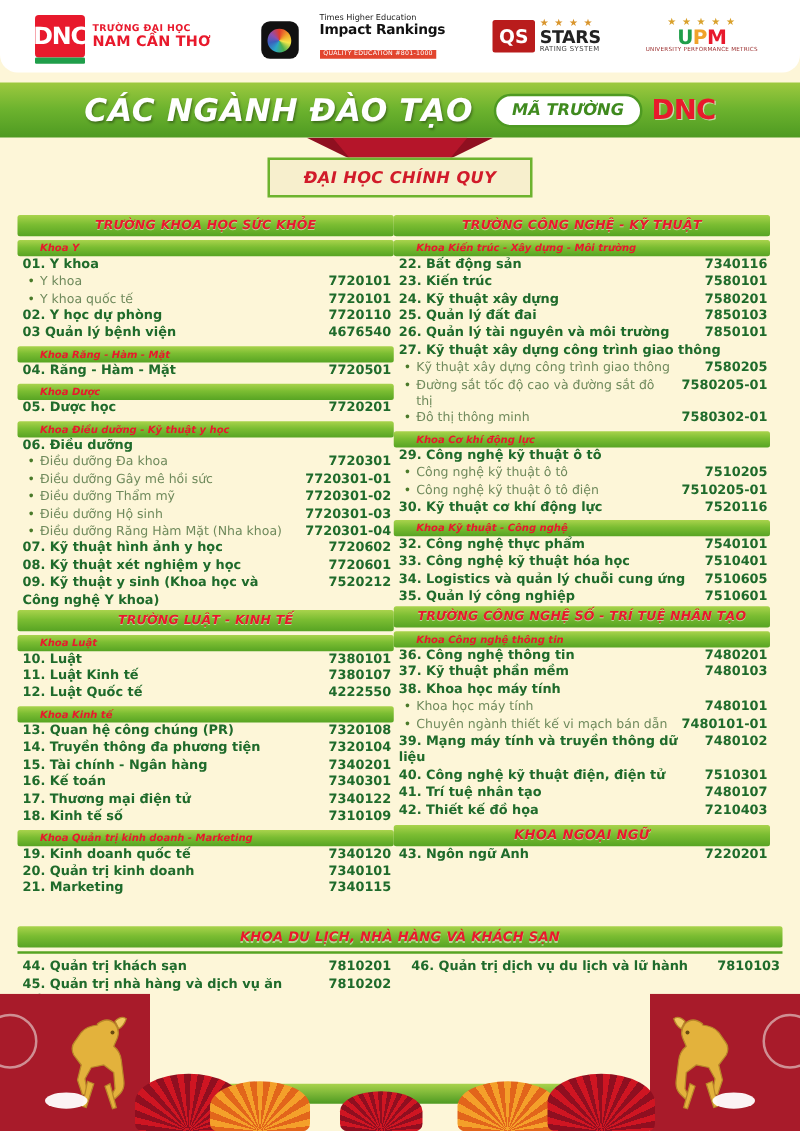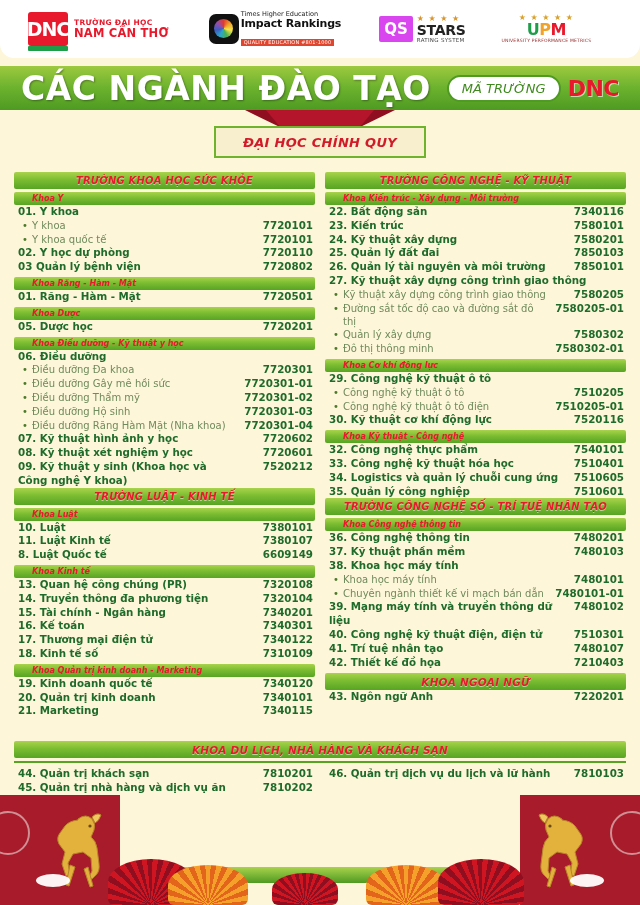--- a/index.html
+++ b/index.html
@@ -26,59 +26,59 @@
     font-family: "DejaVu Sans", sans-serif; position: relative;
   }
   .dnc-mark::after {
     content:""; position:absolute; bottom:-5px; left:0; width:40px; height:5px;
     background:#1f9e4a; border-radius:1px;
   }
   .dnc-text { line-height: 1.05; }
   .dnc-text .l1 { color:#e8192c; font-size:7.5px; font-weight:bold; letter-spacing:.3px; }
   .dnc-text .l2 { color:#e8192c; font-size:11.5px; font-weight:bold; letter-spacing:.2px; }
 
-  .logo-the { display:flex; align-items:center; gap:2px; margin-left:24px;}
+  .logo-the { display:flex; align-items:flex-end; gap:17px; margin-left:24px;}
   .the-hex {
     width:30px; height:30px; background:#111; border-radius:7px;
     display:flex;align-items:center;justify-content:center;
   }
   .the-ring { width:19px;height:19px;border-radius:50%;
     background: conic-gradient(#e23a2e,#f0a22a,#f5e64a,#4cb050,#2aa7c8,#3b5fbe,#8e4fb0,#e23a2e);
   }
   .the-txt { line-height:1.1; }
   .the-txt .t1 { font-size:6.5px; color:#222; }
   .the-txt .t2 { font-size:11px; font-weight:bold; color:#111; letter-spacing:-.2px;}
   .the-txt .t3 { font-size:5px; color:#fff; background:#e2452e; padding:1px 3px; margin-top:1px; display:inline-block; letter-spacing:.2px;}
 
   .logo-qs { display:flex; align-items:center; gap:4px; margin-left:22px;}
-  .qs-box { background:#d946ef; color:#fff; font-weight:bold; font-size:15px; padding:4px 5px; border-radius:2px;}
+  .qs-box { background:#b91c1c; color:#fff; font-weight:bold; font-size:15px; padding:4px 5px; border-radius:2px;}
   .qs-right { line-height:1.05; }
   .qs-stars { color:#d9952c; font-size:8px; letter-spacing:1px;}
   .qs-right .s1 { font-size:14px; font-weight:bold; color:#222; letter-spacing:-.3px;}
   .qs-right .s2 { font-size:5.5px; color:#444; letter-spacing:.3px;}
 
   .logo-upm { margin-left:20px; line-height:1.05; text-align:center;}
   .upm-stars { color:#d9a12c; font-size:8px; letter-spacing:1px;}
   .upm-main { font-size:16px; font-weight:bold; letter-spacing:-.5px;}
   .upm-main .u{color:#1f9e4a;} .upm-main .p{color:#f0a22a;} .upm-main .m{color:#e8192c;}
   .upm-sub { font-size:4.5px; color:#9a2d2d; letter-spacing:.2px;}
 
   
   .titlebar {
     position:absolute; top:66px; left:0; width:640px; height:44px;
     background: linear-gradient(to bottom,#9dc93f 0%,#6db32e 48%,#4e9a22 100%);
     display:flex; align-items:center; justify-content:center; gap:16px;
   }
   .maintitle {
-    color:#fff; font-size:33px; font-weight:bold; 
+    color:#fff; font-size:25px; font-weight:bold; font-style:italic;
     letter-spacing:.5px; text-shadow:1px 1px 2px rgba(0,0,0,.35);
   }
   .codebadge { display:flex; align-items:center; gap:7px; }
   .codepill {
-    background:#fff; color:#3f8a1e; font-weight:normal; font-style:italic;
+    background:#fff; color:#3f8a1e; font-weight:bold; font-style:italic;
     font-size:13px; padding:4px 13px; border-radius:20px;
     border:2px solid #4e9a22;
   }
   .codeval { color:#e8192c; font-weight:bold; font-size:22px; letter-spacing:-.5px;
     text-shadow:1px 1px 0 rgba(255,255,255,.6); }
 
   
   .ribbonwrap { position:absolute; top:110px; left:0; width:640px; height:52px; }
   .ribbon-tail {
     position:absolute; left:50%; top:0; transform:translateX(-50%);
@@ -92,21 +92,21 @@
   }
   .ribbon {
     position:absolute; left:50%; top:16px; transform:translateX(-50%);
     width:212px; height:32px; background:#f7efcd;
     border:2px solid #6db32e;
     display:flex; align-items:center; justify-content:center;
   }
   .ribbon span { color:#d11b2a; font-size:13px; font-weight:bold; font-style:italic; letter-spacing:.3px;}
 
   
-  .cols { position:absolute; top:172px; left:14px; width:612px; display:flex; gap:10px; }
+  .cols { position:absolute; top:172px; left:14px; width:612px; display:flex; }
   .col { width:301px; }
 
   .school-bar, .fac-bar, .wide-bar {
     background: linear-gradient(to bottom,#a9d34c 0%,#7bbd32 45%,#57a423 100%);
     border-radius:2px; position:relative;
   }
   .school-bar {
     height:17px; display:flex; align-items:center; justify-content:center;
     margin-bottom:1px;
   }
@@ -240,27 +240,27 @@
         <div class="rowline sub">
           <div class="nm">Y khoa quốc tế</div>
           <div class="cd">7720101</div>
         </div>
         <div class="rowline">
           <div class="nm">02. Y học dự phòng</div>
           <div class="cd">7720110</div>
         </div>
         <div class="rowline">
           <div class="nm">03 Quản lý bệnh viện</div>
-          <div class="cd">7720802</div>
+          <div class="cd">4676540</div>
         </div>
         <div class="fac-bar">
           <span>Khoa Răng - Hàm - Mặt</span>
         </div>
         <div class="rowline">
-          <div class="nm">01. Răng - Hàm - Mặt</div>
+          <div class="nm">04. Răng - Hàm - Mặt</div>
           <div class="cd">7720501</div>
         </div>
         <div class="fac-bar">
           <span>Khoa Dược</span>
         </div>
         <div class="rowline">
           <div class="nm">05. Dược học</div>
           <div class="cd">7720201</div>
         </div>
         <div class="fac-bar">
@@ -310,22 +310,22 @@
         </div>
         <div class="rowline">
           <div class="nm">10. Luật</div>
           <div class="cd">7380101</div>
         </div>
         <div class="rowline">
           <div class="nm">11. Luật Kinh tế</div>
           <div class="cd">7380107</div>
         </div>
         <div class="rowline">
-          <div class="nm">8. Luật Quốc tế</div>
-          <div class="cd">6609149</div>
+          <div class="nm">12. Luật Quốc tế</div>
+          <div class="cd">4222550</div>
         </div>
         <div class="fac-bar">
           <span>Khoa Kinh tế</span>
         </div>
         <div class="rowline">
           <div class="nm">13. Quan hệ công chúng (PR)</div>
           <div class="cd">7320108</div>
         </div>
         <div class="rowline">
           <div class="nm">14. Truyền thông đa phương tiện</div>
@@ -393,24 +393,20 @@
         <div class="rowline nocode">
           <div class="nm">27. Kỹ thuật xây dựng công trình giao thông</div>
         </div>
         <div class="rowline sub">
           <div class="nm">Kỹ thuật xây dựng công trình giao thông</div>
           <div class="cd">7580205</div>
         </div>
         <div class="rowline sub">
           <div class="nm">Đường sắt tốc độ cao và đường sắt đô thị</div>
           <div class="cd">7580205-01</div>
-        </div>
-        <div class="rowline sub">
-          <div class="nm">Quản lý xây dựng</div>
-          <div class="cd">7580302</div>
         </div>
         <div class="rowline sub">
           <div class="nm">Đô thị thông minh</div>
           <div class="cd">7580302-01</div>
         </div>
         <div class="fac-bar">
           <span>Khoa Cơ khí động lực</span>
         </div>
         <div class="rowline nocode">
           <div class="nm">29. Công nghệ kỹ thuật ô tô</div>

